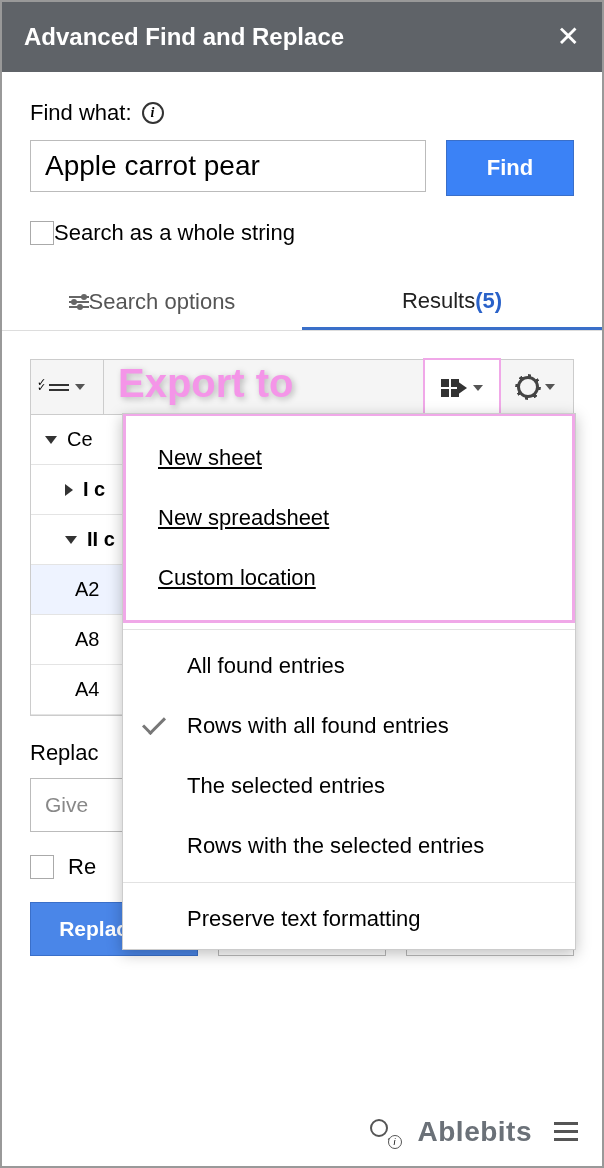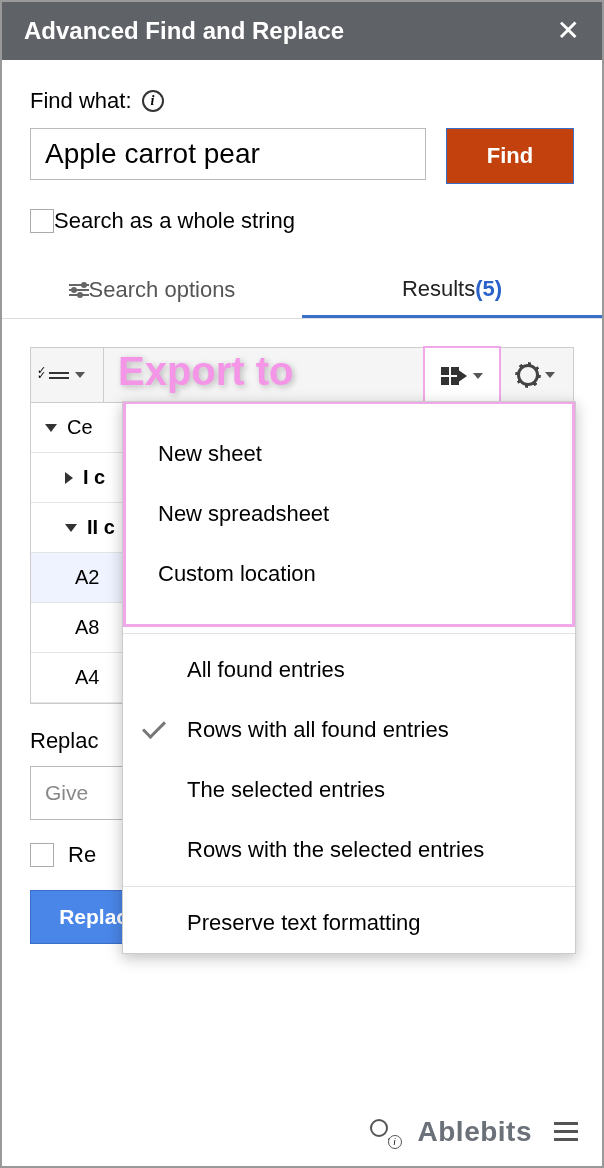--- a/index.html
+++ b/index.html
@@ -8,21 +8,21 @@
   background: #fff;
   width: 604px;
   height: 1168px;
   border: 2px solid #999;
   position: relative;
   overflow: hidden;
 }
 .header {
   background: #5f6368;
   color: #fff;
-  height: 58px;
+  height: 70px;
   display: flex;
   align-items: center;
   justify-content: space-between;
   padding: 0 22px;
 }
 .header-title { font-size: 24px; font-weight: bold; }
 .close-x { font-size: 28px; cursor: pointer; color: #fff; line-height: 1; }
 .body-area { padding: 28px; }
 .find-label-row { display: flex; align-items: center; gap: 10px; margin-bottom: 14px; }
 .find-label { font-size: 22px; }
@@ -30,21 +30,21 @@
   width: 22px; height: 22px; border: 2px solid #333; border-radius: 50%;
   display: inline-flex; align-items: center; justify-content: center;
   font-style: italic; font-family: Georgia, serif; font-size: 14px; font-weight: bold;
 }
 .find-row { display: flex; gap: 20px; margin-bottom: 24px; }
 .find-input {
   flex: 1; height: 52px; border: 1px solid #bbb; font-size: 28px;
   padding: 8px 14px; outline: none;
 }
 .find-btn {
-  width: 128px; height: 56px; background: #c2410c; color: #fff;
+  width: 128px; height: 56px; background: #3b82f6; color: #fff;
   border: 1px solid #3a6fc9; font-size: 22px; font-weight: bold; cursor: pointer;
 }
 .checkbox-row { display: flex; align-items: center; margin-bottom: 12px; }
 .checkbox { width: 24px; height: 24px; border: 1px solid #aaa; background: #fff; cursor: pointer; }
 .checkbox-label { font-size: 22px; }
 .tabs { display: flex; border-bottom: 1px solid #ddd; margin: 28px -28px 0; }
 .tab {
   flex: 1; height: 56px; display: flex; align-items: center; justify-content: center;
   font-size: 22px; cursor: pointer; color: #555;
 }
@@ -106,21 +106,21 @@
   font-size: 40px; font-weight: 900; color: #f495e8;
   text-shadow: 2px 2px 6px rgba(0,0,0,0.25);
   pointer-events: none; z-index: 30;
 }
 .dropdown {
   position: absolute; top: 54px; left: 92px; right: -2px;
   background: #fff; border: 1px solid #ccc;
   box-shadow: 0 4px 14px rgba(0,0,0,0.25);
   z-index: 20;
 }
-.dropdown-top { border: 3px solid #f0a8e8; border-top: 2px solid #f0a8e8; padding: 20px 0; }
+.dropdown-top { border: 3px solid #f0a8e8; border-top: 2px solid #f0a8e8; padding: 12px 0; text-decoration: underline; }
 .dd-item {
   height: 60px; display: flex; align-items: center; padding: 0 32px;
   font-size: 22px; cursor: pointer; gap: 18px;
 }
 .dd-item.indent { padding-left: 60px; }
 .dd-item.indent .check-col { width: 30px; display: flex; justify-content: center; margin-left: -44px; }
 .dd-sep { height: 1px; background: #e2e2e2; margin: 6px 0; }
 .checkmark {
   width: 22px; height: 12px; border-left: 3px solid #777; border-bottom: 3px solid #777;
   transform: rotate(-45deg); margin-top: -6px;

